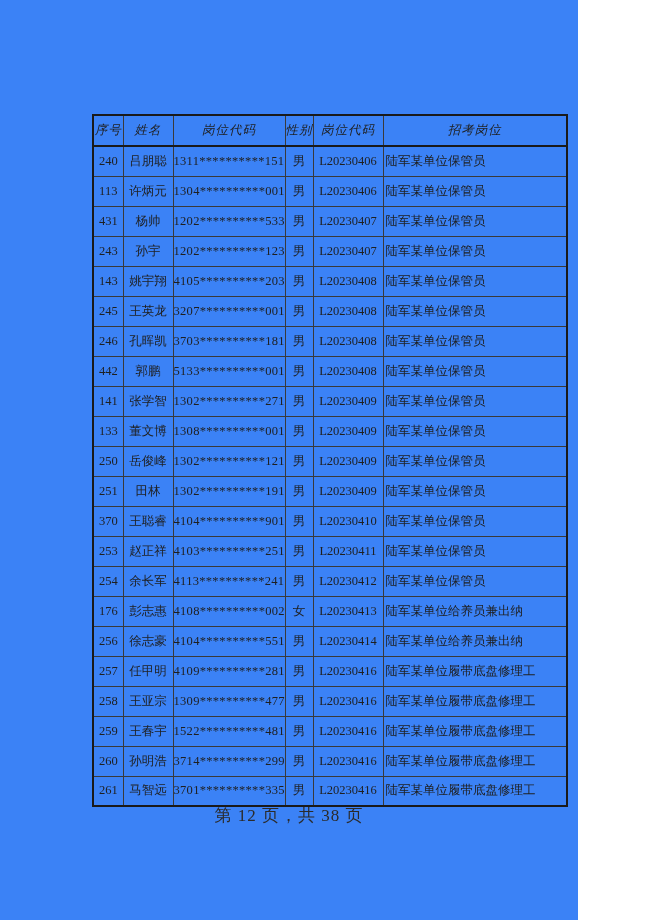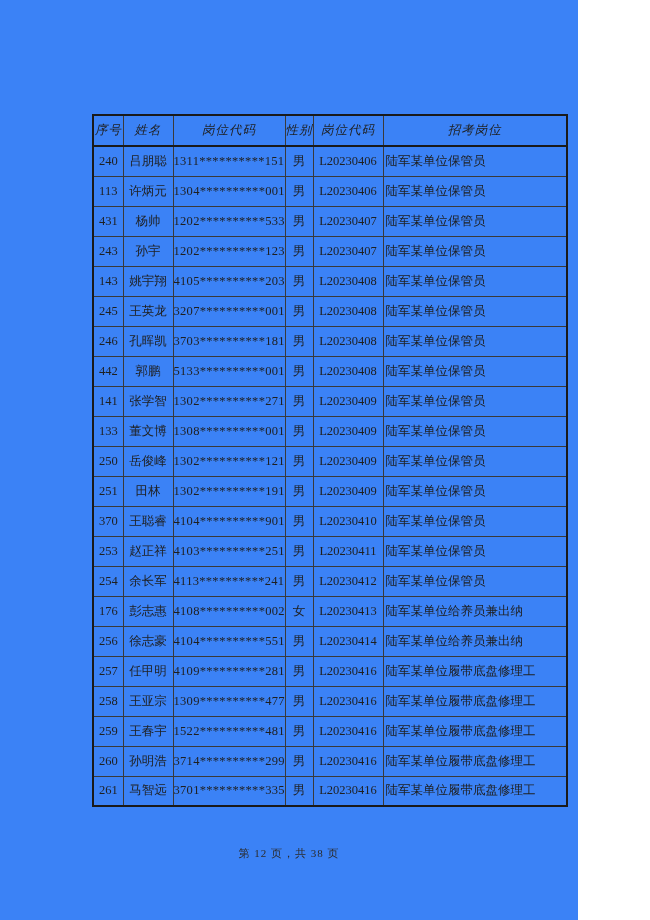--- a/index.html
+++ b/index.html
@@ -39,24 +39,24 @@
   }
   table.roster tbody td { height: 30px; }
   table.roster td.cell-id-number { letter-spacing: 0.3px; }
   table.roster td.cell-job-title {
     text-align: left;
     padding-left: 2px;
   }
   .footer {
     position: absolute;
     left: 0;
-    top: 846px;
+    top: 804px;
     width: 100%;
     text-align: center;
-    font-size: 11px;
+    font-size: 17px;
     color: #2b2b2b;
     letter-spacing: 1px;
   }
 </style>
 </head>
 <body>
 
 <div class="page">
 
   <table class="roster">

